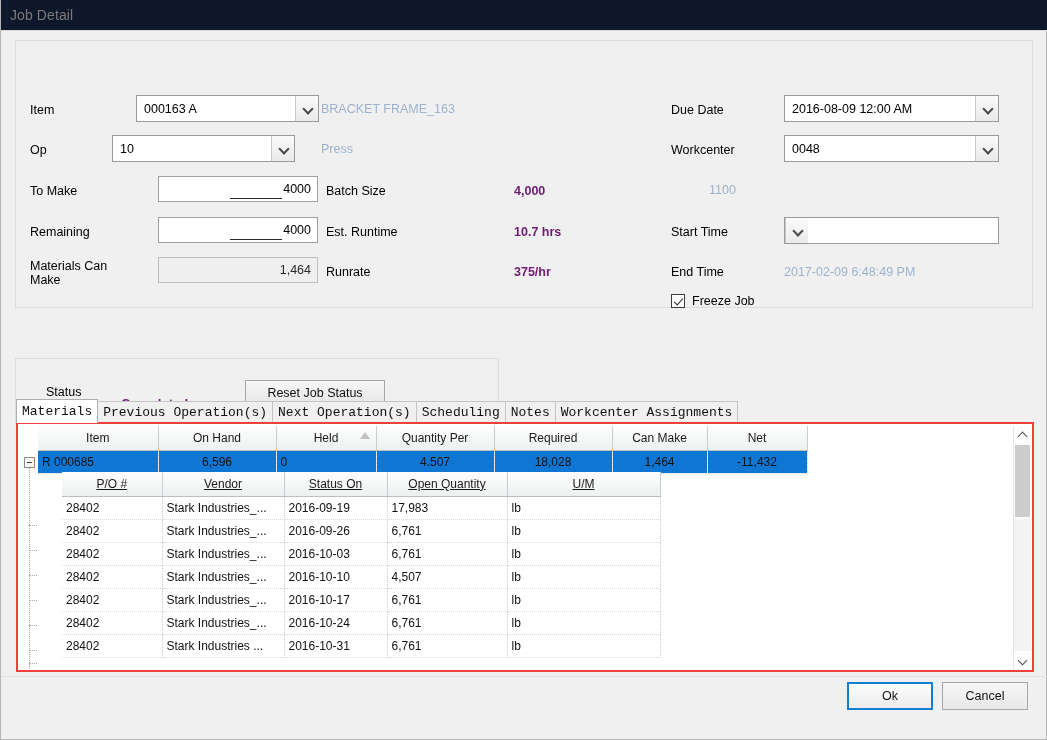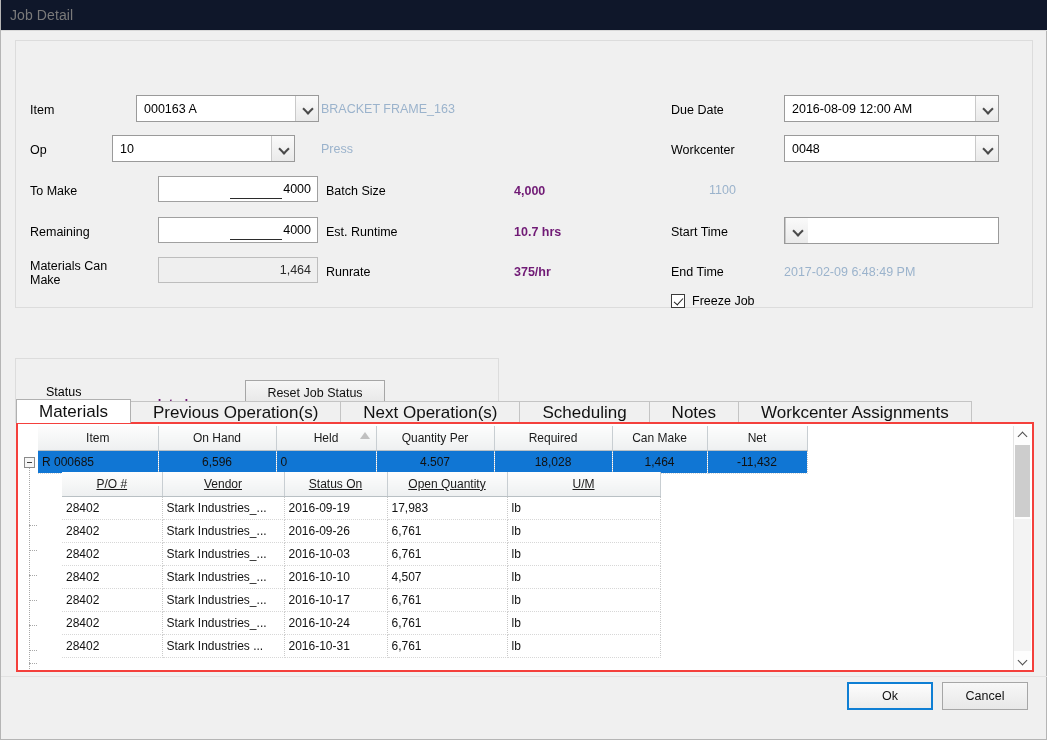--- a/index.html
+++ b/index.html
@@ -156,27 +156,28 @@
   }
 
   
   .tabstrip {
     position: absolute; left: 15px; top: 399px;
     width: 1016px; height: 24px;
     display: flex; align-items: flex-end;
   }
   .tab {
     height: 22px;
-    padding: 0 22px;
+    padding: 0 5px;
     display: flex; align-items: center;
-    font-size: 17px; color: #111;
+    font-size: 13px; color: #111;
     background: #f0f0f0;
     border: 1px solid #c4c4c4;
     border-bottom: none;
     margin-right: -1px;
+    font-family: Liberation Mono, monospace;
   }
   .tab.active {
     background: #ffffff;
     height: 24px;
     border-color: #b0b0b0;
     position: relative; z-index: 3;
     font-weight: normal;
   }
 
   

